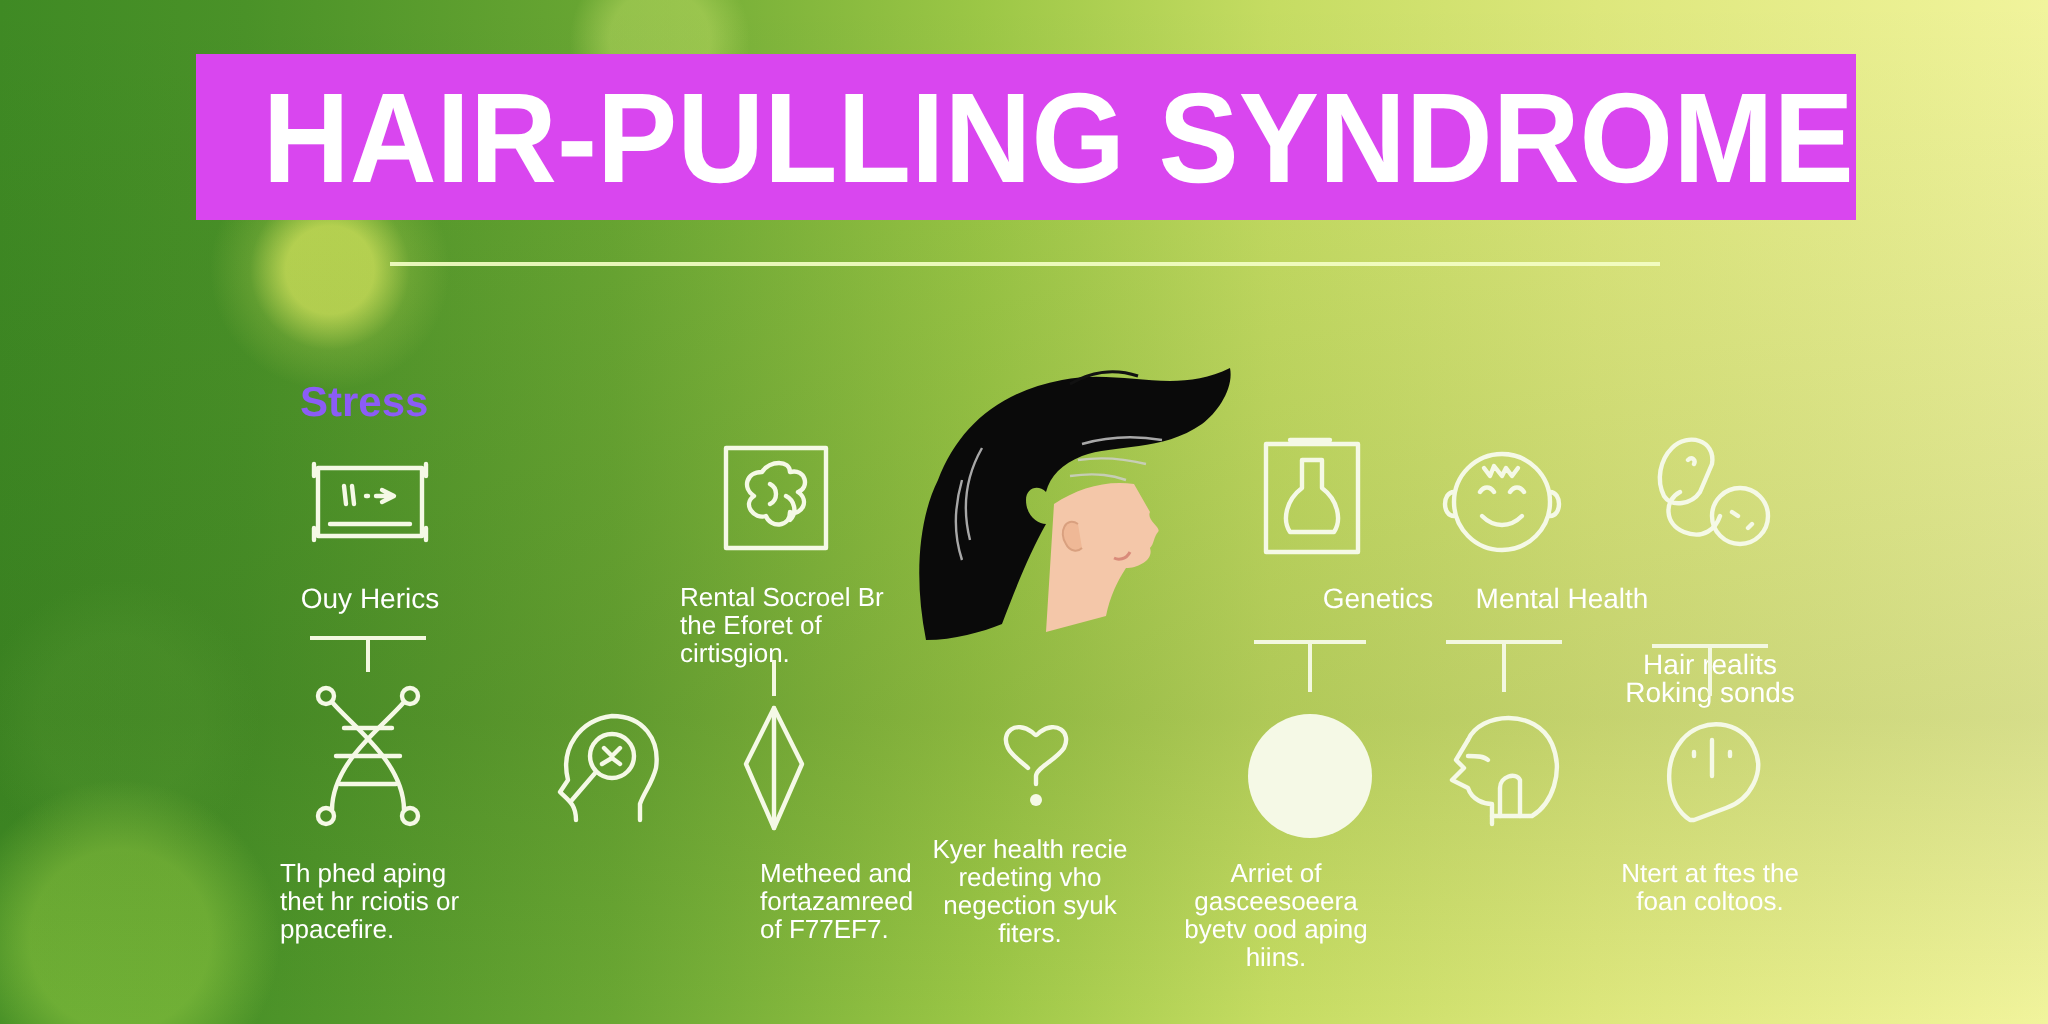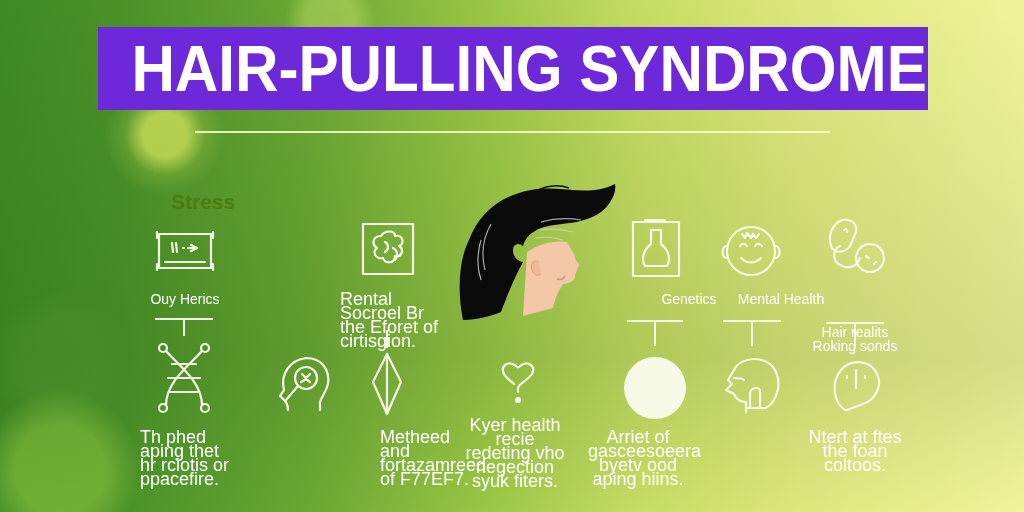--- a/index.html
+++ b/index.html
@@ -14,38 +14,38 @@
       radial-gradient(circle at 330px 20px, rgba(190,220,100,0.5) 0 25px, transparent 45px),
       linear-gradient(90deg, #3f8a24 0%, #4a9228 12%, #6aa733 30%, #9cc746 48%, #c5dc62 62%, #dde77c 78%, #f1f49c 100%);
   }
   .shade {
     position:absolute; inset:0;
     background: linear-gradient(180deg, rgba(0,0,0,0) 0%, rgba(20,60,10,0.12) 70%, rgba(0,0,0,0) 100%);
     pointer-events:none;
   }
   .title-box {
     position:absolute; left:98px; top:27px; width:830px; height:83px;
-    background:#6d28d9;
+    background:#d946ef;
     display:flex; align-items:center; justify-content:center;padding-left:33px;
   }
   .title-text {
     color:#fff; font-weight:bold; font-size:64px; letter-spacing:0px;
     font-family:"Liberation Sans", sans-serif;
     transform:scaleX(0.94);
     white-space:nowrap;
   }
   .divider {
     position:absolute; left:195px; top:131px; width:635px; height:2px;
     background:rgba(245,255,200,0.9);
   }
   .txt {
-    position:absolute; color:#fff; text-align:center; font-size:18px; line-height:14px;
+    position:absolute; color:#fff; text-align:center; font-size:13px; line-height:14px;
   }
   .label { font-size:14px; }
-  .stress { position:absolute; left:150px; top:190px; color:#4d7c0f; font-weight:bold; font-size:21px;margin-left:21px; }
+  .stress { position:absolute; left:150px; top:190px; color:#8b5cf6; font-weight:bold; font-size:21px; }
   .tee { position:absolute; }
   .tee .h { position:absolute; left:0; top:0; height:2px; background:#f3f8e0; }
   .tee .v { position:absolute; top:0; width:2px; background:#f3f8e0; }
   svg.icon { position:absolute; overflow:visible; }
   svg.icon * { fill:none; stroke:#f5f9e6; stroke-width:2.2; stroke-linecap:round; stroke-linejoin:round; }
   svg.icon .fill { fill:#f5f9e6; stroke:none; }
   .head { position:absolute; left:455px; top:180px; }
 </style>
 </head>
 <body>

